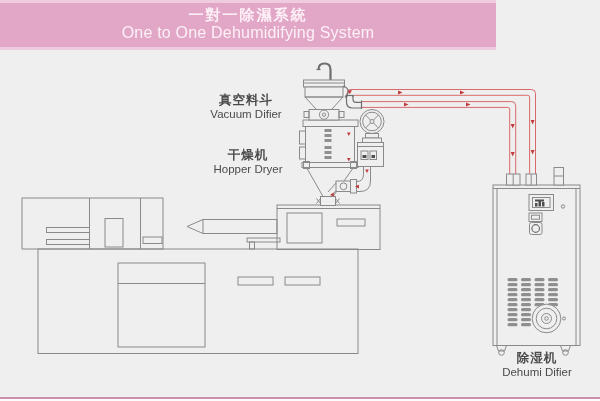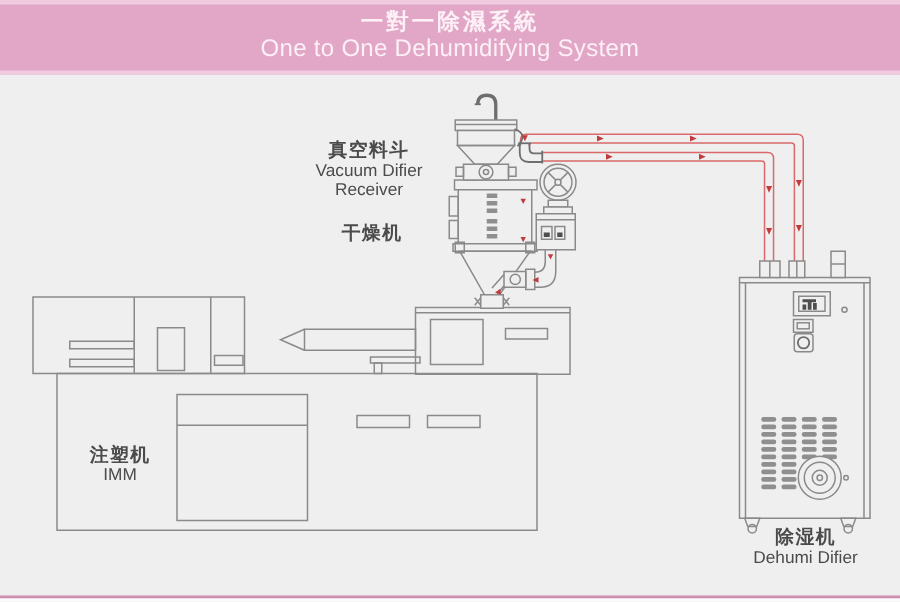--- a/index.html
+++ b/index.html
@@ -1,18 +1,18 @@
 <!DOCTYPE html>
 <html style="--banner: #e2a7c7; --banner-edge: #eecbdf; --banner-text: #fdf0f7; --background: #efefef; --line: #8a8a8a; --line-dark: #6e6e6e; --pipe-red: #d9696b; --arrow-red: #c23a3c; --label-text: #4b4b4b; --bottom-line: #cf8fae; --slat: #8f8f8f; --panel-dark: #4e4e4e;"><head>
 <meta charset="utf-8">
 <style>
   html,body{margin:0;padding:0;}
   #stage{position:relative;width:600px;height:401px;background:var(--background);
          overflow:hidden;font-family:"Liberation Sans",sans-serif;}
-  .banner{position:absolute;left:0;top:0;width:600px;height:50px;box-sizing:border-box;
+  .banner{position:absolute;left:0;top:0;width:496px;height:50px;box-sizing:border-box;
           background:var(--banner);border-top:3px solid var(--banner-edge);
           border-bottom:3px solid var(--banner-edge);text-align:center;color:var(--banner-text);}
   .banner-zh{margin-top:3px;font-size:15px;font-weight:700;letter-spacing:2px;line-height:18px;}
   .banner-en{font-size:16px;line-height:18px;letter-spacing:.2px;}
   svg{position:absolute;left:0;top:0;}
   .ln{stroke:var(--line);fill:none;stroke-width:1;}
   .lnb{stroke:var(--line);fill:var(--background);stroke-width:1;}
   .dk{stroke:var(--line-dark);fill:none;stroke-width:1.2;}
   .dkh{stroke:var(--line-dark);fill:none;stroke-width:2.2;}
   .red{stroke:var(--pipe-red);fill:none;stroke-width:1;}
@@ -214,31 +214,27 @@
   </svg>
 
   <div class="banner">
     <div class="banner-zh">一對一除濕系統</div>
     <div class="banner-en">One to One Dehumidifying System</div>
   </div>
 
   <div class="label" style="left:166px;top:94px;width:160px;">
     <div class="zh">真空料斗</div>
     <div>Vacuum Difier</div>
-    <div>Receiver</div>
   </div>
 
   <div class="label" style="left:168px;top:149px;width:160px;">
     <div class="zh">干燥机</div>
-  </div>
-
-  <div class="label" style="left:20px;top:297px;width:120px;">
-    <div class="zh">注塑机</div>
-    <div>IMM</div>
-  </div>
+    <div>Hopper Dryer</div>
+  </div>
+
 
   <div class="label" style="left:467px;top:352px;width:140px;">
     <div class="zh">除湿机</div>
     <div>Dehumi Difier</div>
   </div>
 
   <div class="bottom-line"></div>
   <div class="bottom-white"></div>
 </div>
 

